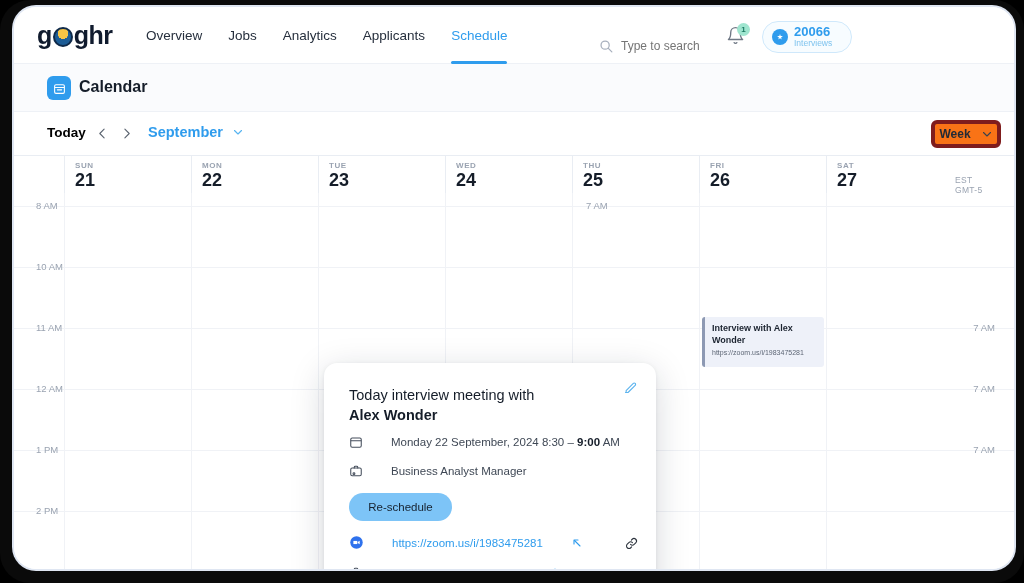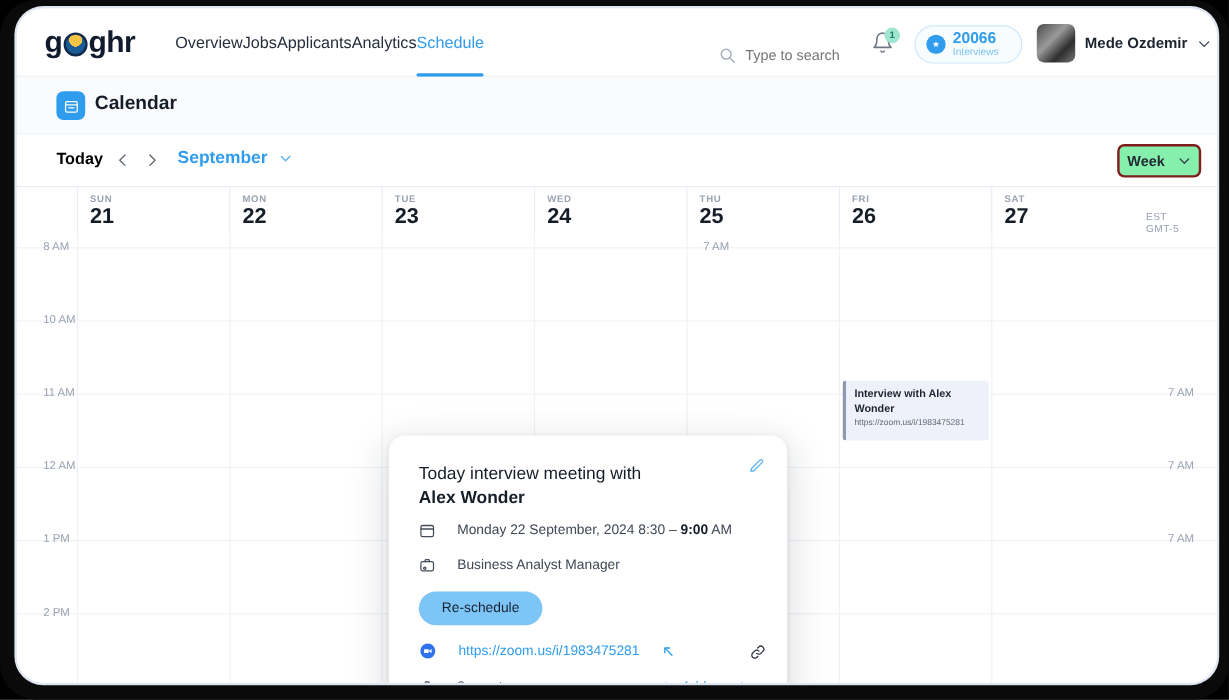--- a/index.html
+++ b/index.html
@@ -41,21 +41,21 @@
   .logo .globe {
     display: inline-block;
     width: 20px; height: 20px; border-radius: 50%;
     background: radial-gradient(circle at 50% 28%, #f6c445 0 38%, #1c5c96 39% 100%);
     border: 2px solid #0f2a4a;
     margin: 0 1px;
     position: relative; top: 1px;
   }
   .navlinks {
     position: absolute; left: 132px; top: 0; height: 57px;
-    display: flex; align-items: center; 
+    display: flex; align-items: center; gap: 26px;
   }
   .navlink {
     font-size: 13.5px; color: #262f3d; height: 57px;
     display: flex; align-items: center; cursor: pointer;
     font-weight: 500;
   }
   .navlink.active { color: #2f9ced; }
   .navlink.active::after {
     content: ""; position: absolute; bottom: 0;
     height: 3px; background: #2f9ced; border-radius: 2px;
@@ -142,21 +142,21 @@
   .arrowbtn.prev { left: 78px; }
   .arrowbtn.next { left: 102px; }
   .monthsel {
     position: absolute; left: 134px; top: 12px;
     display: flex; align-items: center; gap: 9px; cursor: pointer;
   }
   .monthsel .m { font-size: 14.5px; color: #2f9ced; font-weight: 600; }
   .weeksel {
     position: absolute; left: 917px; top: 8px;
     width: 70px; height: 28px; border-radius: 6px;
-    border: 2px solid #7f1d1d; background: #86efac;
+    border: 4px solid #7f1d1d; background: #f97316;
     display: flex; align-items: center; justify-content: center;
     gap: 10px; cursor: pointer;
   }
   .weeksel .w { font-size: 12px; color: #222a36; font-weight: 600; }
 
   
   .gridwrap { position: relative; height: 414px; background: #fff; }
   .dayhdr {
     position: absolute; left: 0; right: 0; top: 0; height: 38px;
     border-top: 1px solid #e9edf3;
@@ -213,21 +213,21 @@
     overflow: hidden;
   }
   .pencil { position: absolute; right: 18px; top: 17px; cursor: pointer; }
   .ptitle {
     position: absolute; left: 25px; top: 22px;
     font-size: 14.5px; color: #151d29; line-height: 20px; width: 230px;
   }
   .ptitle b { font-weight: bold; }
   .prow {
     position: absolute; left: 25px;
-    display: flex; align-items: center; gap: 18px;
+    display: flex; align-items: center; gap: 28px;
   }
   .prow .txt { font-size: 11.5px; color: #3f4855; }
   .prow .txt b { color: #151d29; font-weight: bold; }
   .resched {
     position: absolute; left: 25px; top: 130px;
     width: 103px; height: 28px; border-radius: 16px;
     background: #7dc4f7; color: #16222f;
     font-size: 11.5px; font-weight: 400;
     display: flex; align-items: center; justify-content: center;
     cursor: pointer; border: none;
@@ -253,22 +253,22 @@
 
     <div class="logo">
       <span>g</span>
       <span class="globe"></span>
       <span>ghr</span>
     </div>
 
     <div class="navlinks">
       <div class="navlink">Overview</div>
       <div class="navlink">Jobs</div>
+      <div class="navlink">Analytics</div>
       <div class="navlink">Applicants</div>
-      <div class="navlink">Analytics</div>
       <div class="navlink active">Schedule</div>
     </div>
 
     <div class="searchbox">
       <span>
         <svg width="14" height="14" viewBox="0 0 24 24" fill="none" stroke="#a9b1be" stroke-width="2.2">
           <circle cx="10.5" cy="10.5" r="7"></circle>
               <line x1="16" y1="16" x2="22" y2="22" stroke-linecap="round"></line>
         </svg>
       </span>
@@ -288,29 +288,20 @@
     <div class="interviews">
       <span class="badge-dot">
             <span></span>
           </span>
       <div>
         <div class="inum">20066</div>
         <div class="ilab">Interviews</div>
       </div>
     </div>
 
-    <div class="userwrap">
-      <div class="avatar-lg"></div>
-      <span class="uname">Mede Ozdemir</span>
-      <span>
-        <svg width="13" height="13" viewBox="0 0 24 24" fill="none" stroke="#3a434f" stroke-width="2">
-          <polyline points="5,9 12,16 19,9" stroke-linecap="round" stroke-linejoin="round"></polyline>
-        </svg>
-      </span>
-    </div>
   </div>
 
   <div class="calhead">
     <div class="calicon">
       <svg viewBox="0 0 24 24" fill="none" stroke="#ffffff" stroke-width="2">
         <rect x="3" y="5" width="18" height="16" rx="2.5"></rect>
         <line x1="3" y1="10" x2="21" y2="10"></line>
         <line x1="8" y1="14.5" x2="16" y2="14.5" stroke-linecap="round"></line>
       </svg>
     </div>

